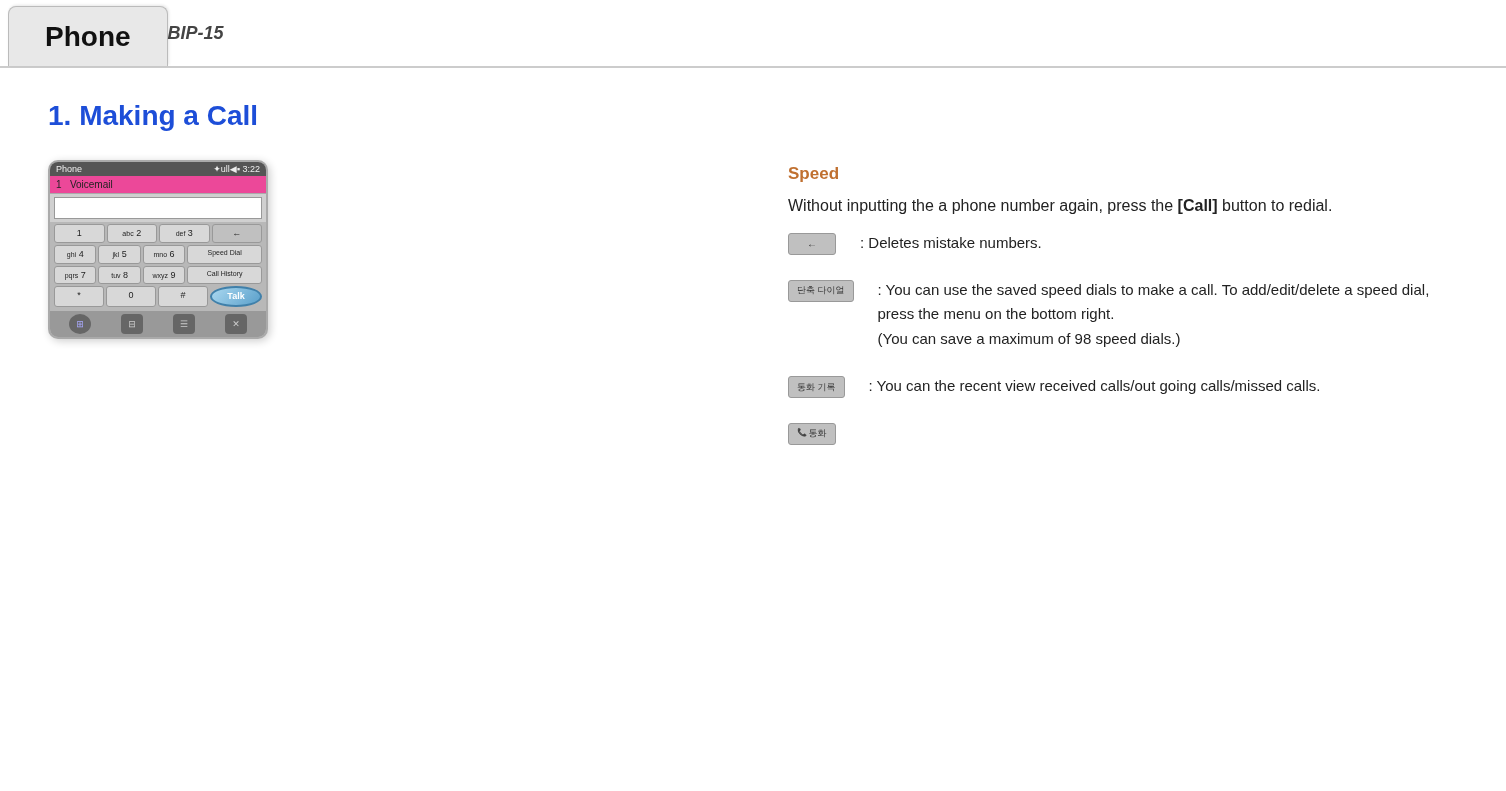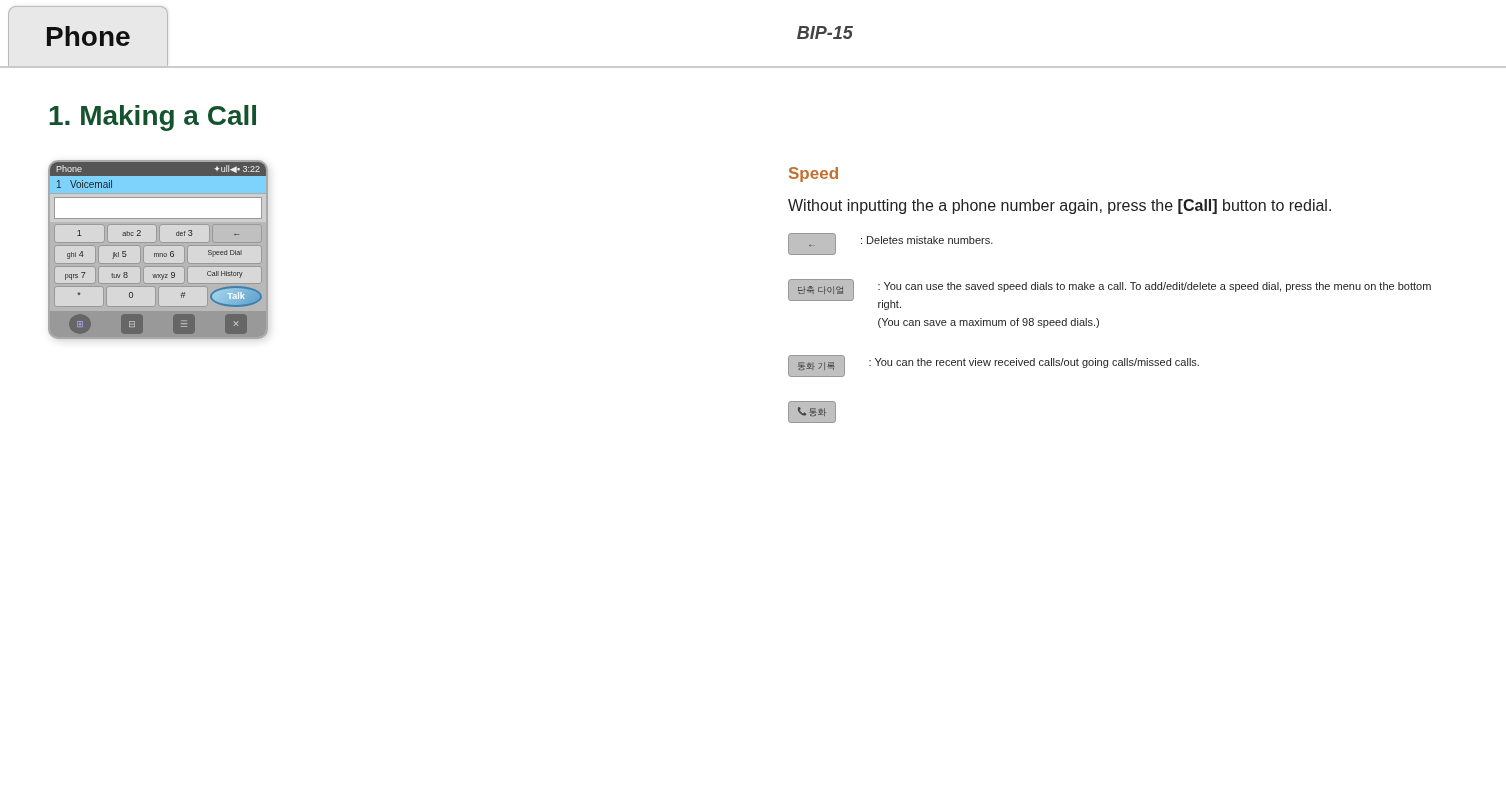--- a/index.html
+++ b/index.html
@@ -31,38 +31,38 @@
       font-weight: bold;
       color: #111;
       margin-left: 8px;
       margin-top: 6px;
       box-shadow: 1px -1px 3px rgba(0,0,0,0.1);
     }
     .header-right {
       flex: 1;
       display: flex;
       align-items: center;
-      justify-content: center;
+      justify-content: flex-start;
       padding-right: 24px;
       font-size: 18px;
       font-weight: bold;
       color: #444;
       font-style: italic;
     }
 
     
     .main {
       padding: 32px 48px 32px 48px;
     }
 
     
     .section-title {
       font-size: 28px;
       font-weight: bold;
-      color: #14532d;
+      color: #1d4ed8;
       margin-bottom: 28px;
       font-family: Arial, sans-serif;
     }
 
     
     .content-row {
       display: flex;
       align-items: flex-start;
       gap: 0;
     }
@@ -90,21 +90,21 @@
     .phone-status-bar {
       background: #555;
       color: #eee;
       display: flex;
       align-items: center;
       justify-content: space-between;
       padding: 2px 6px;
       font-size: 9px;
     }
     .phone-voicemail {
-      background: #7dd3fc;
+      background: #ec4899;
       padding: 3px 6px;
       font-size: 10px;
       border-bottom: 1px solid #aaa;
     }
     .phone-keypad {
       background: #b8b8b8;
       padding: 2px 4px;
     }
     .keypad-row {
       display: flex;
@@ -201,21 +201,21 @@
     }
     .icon-btn-korean {
       font-size: 9px;
     }
     .icon-colon {
       font-size: 15px;
       flex-shrink: 0;
       margin-top: 2px;
     }
     .icon-desc {
-      font-size: 11px;
+      font-size: 15px;
       line-height: 1.65;
     }
   </style>
 </head>
 <body>
 
 <div class="header">
   <div class="header-tab">
     <span>Phone</span>
   </div>

